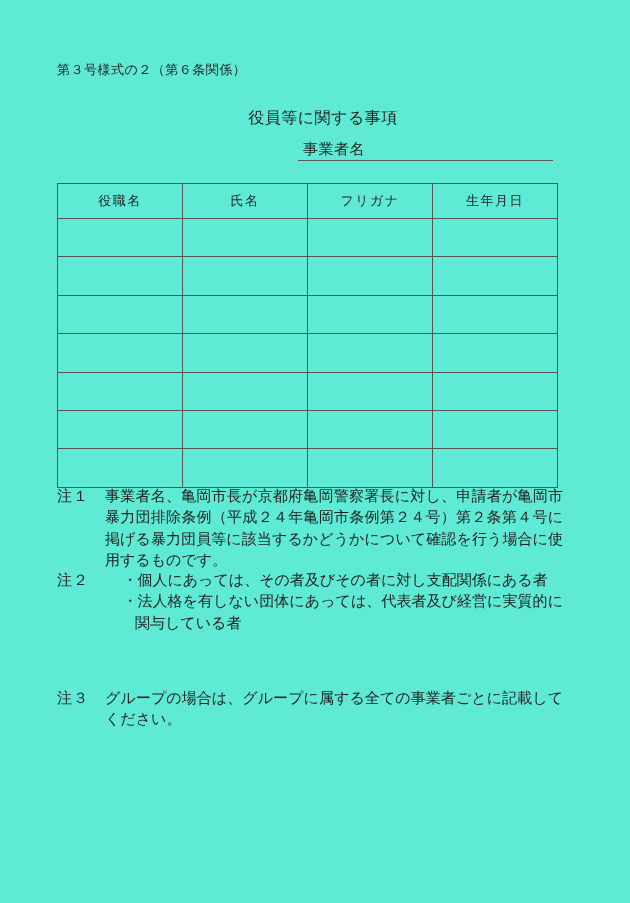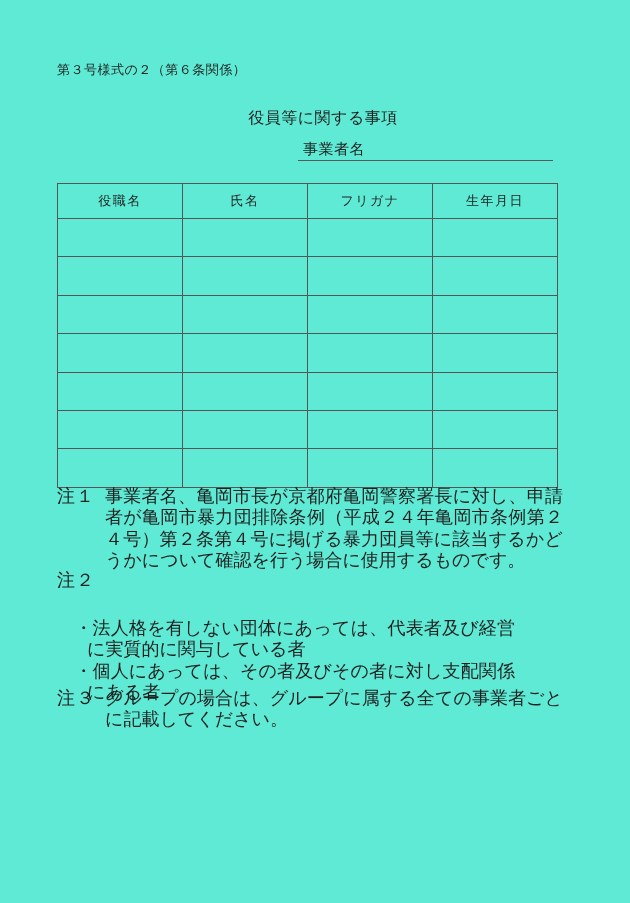--- a/index.html
+++ b/index.html
@@ -27,28 +27,28 @@
     border-collapse:collapse;table-layout:fixed;
   }
   .officers-table th,.officers-table td{border:1px solid #555;padding:0;}
   .officers-table th{
     height:34px;font-weight:normal;font-size:13px;letter-spacing:1.5px;
     text-align:center;vertical-align:middle;
   }
   .officers-table td{height:37.4px;}
   .note{
     position:absolute;left:57px;display:flex;align-items:flex-start;
-    font-size:18px;line-height:21.3px;
+    font-size:15px;line-height:21.3px;
   }
   .note-label{flex:0 0 48px;width:48px;letter-spacing:1px;}
   .note-body{width:458px;}
   .note-text,.note-bullet{text-align:justify;}
   .note-bullet{padding-left:30px;text-indent:-12.6px;}
   .note-1{top:486px;}
-  .note-2{top:570px;flex-direction:column;}
+  .note-2{top:570px;}
   .note-3{top:688px;justify-content:flex-end;}
 </style>
 </head>
 <body>
 
 <div class="page">
 
   <div class="form-number">第３号様式の２（第６条関係）</div>
 
   <h1 class="doc-title">役員等に関する事項</h1>
@@ -115,22 +115,22 @@
   <div id="notes">
       <div class="note note-1">
         <span class="note-label">注１</span>
         <div class="note-body">
           <div class="note-text">事業者名、亀岡市長が京都府亀岡警察署長に対し、申請者が亀岡市暴力団排除条例（平成２４年亀岡市条例第２４号）第２条第４号に掲げる暴力団員等に該当するかどうかについて確認を行う場合に使用するものです。</div>
         </div>
       </div>
       <div class="note note-2">
         <span class="note-label">注２</span>
         <div class="note-body">
+          <div class="note-bullet">・個人にあっては、その者及びその者に対し支配関係にある者</div>
           <div class="note-bullet">・法人格を有しない団体にあっては、代表者及び経営に実質的に関与している者</div>
-          <div class="note-bullet">・個人にあっては、その者及びその者に対し支配関係にある者</div>
         </div>
       </div>
       <div class="note note-3">
         <span class="note-label">注３</span>
         <div class="note-body">
           <div class="note-text">グループの場合は、グループに属する全ての事業者ごとに記載してください。</div>
         </div>
       </div>
     </div>
 

